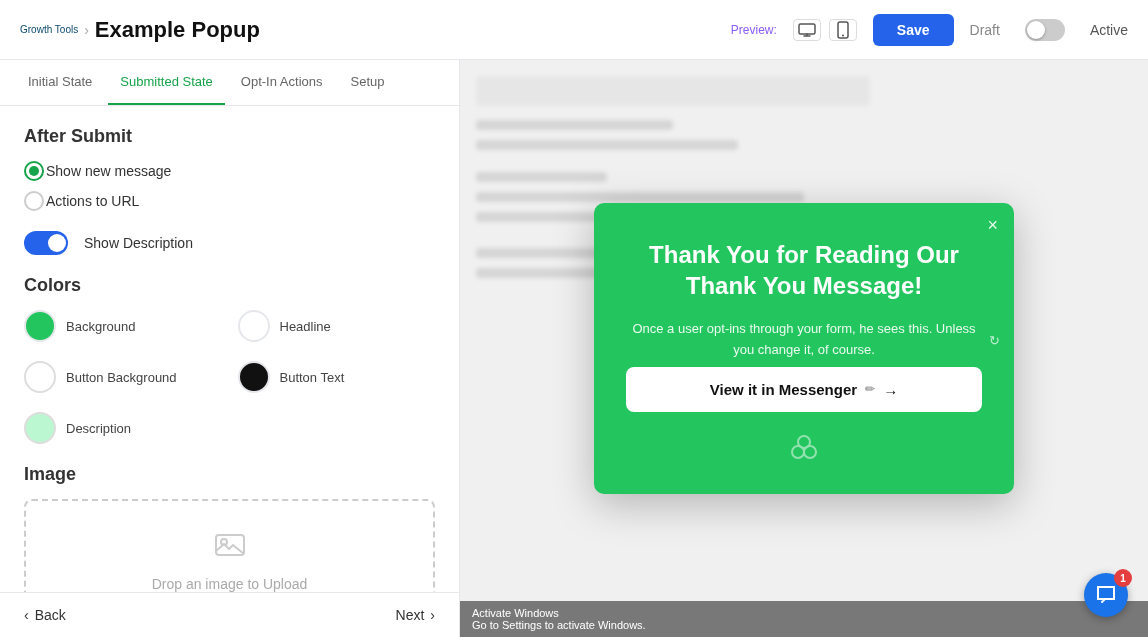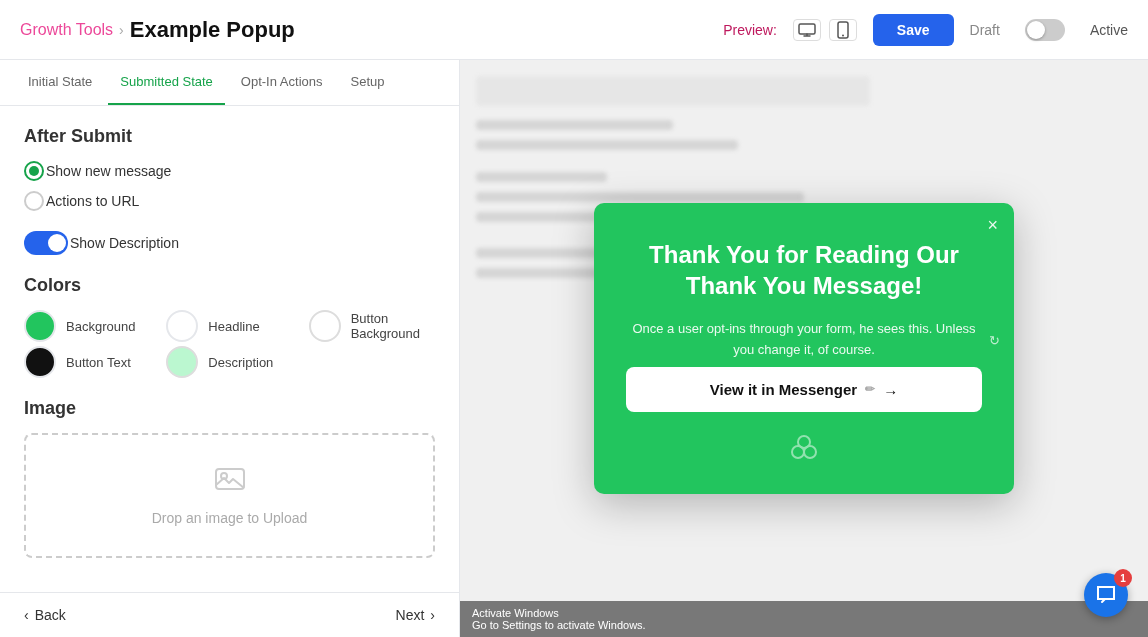--- a/index.html
+++ b/index.html
@@ -5,25 +5,25 @@
     * { box-sizing: border-box; margin: 0; padding: 0; }
     body { font-family: -apple-system, BlinkMacSystemFont, 'Segoe UI', sans-serif; font-size: 14px; color: #333; background: #fff; width: 1148px; height: 637px; overflow: hidden; }
 
     
     .header {
       display: flex; align-items: center; justify-content: space-between;
       padding: 0 20px; height: 60px; border-bottom: 1px solid #e5e7eb;
       background: #fff;
     }
     .header-left { display: flex; align-items: center; gap: 6px; }
-    .breadcrumb-link { color: #ec4899; font-size: 16px; text-decoration: none; }
+    .breadcrumb-link { color: #0c4a6e; font-size: 10px; text-decoration: none; }
     .breadcrumb-sep { color: #aaa; font-size: 14px; }
     .page-title { font-size: 22px; font-weight: 600; color: #111; }
     .header-right { display: flex; align-items: center; gap: 16px; }
-    .preview-label { color: #be185d; font-size: 14px; }
+    .preview-label { color: #8b5cf6; font-size: 12px; }
     .preview-icons { display: flex; gap: 8px; align-items: center; }
     .preview-icon { width: 28px; height: 22px; cursor: pointer; display: flex; align-items: center; justify-content: center; color: #555; border: 1px solid #ddd; border-radius: 4px; }
     .save-btn {
       background: #2563eb; color: #fff; border: none; border-radius: 6px;
       padding: 8px 24px; font-size: 14px; font-weight: 700; cursor: pointer;
     }
     .draft-toggle { display: flex; align-items: center; gap: 25px; }
     .draft-label { color: #888; font-size: 14px; }
     .active-label { color: #555; font-size: 14px; }
     .toggle-track {
@@ -56,36 +56,36 @@
     .radio-item { display: flex; align-items: center; gap: 2px; cursor: pointer; }
     .radio-outer {
       width: 20px; height: 20px; border-radius: 50%; border: 2px solid #ccc;
       display: flex; align-items: center; justify-content: center;
     }
     .radio-outer.checked { border-color: #16a34a; }
     .radio-inner { width: 10px; height: 10px; border-radius: 50%; background: #16a34a; }
     .radio-label { font-size: 14px; color: #333; }
 
     
-    .toggle-row { display: flex; align-items: center; gap: 2px; margin-bottom: 20px; }
+    .toggle-row { display: flex; align-items: center; gap: 16px; margin-bottom: 20px; }
     .toggle-sw { position: relative; width: 44px; height: 24px; }
     .toggle-sw input { opacity: 0; width: 0; height: 0; }
     .slider {
       position: absolute; cursor: pointer; top: 0; left: 0; right: 0; bottom: 0;
       background: #2563eb; border-radius: 24px; transition: .3s;
     }
     .slider:before {
       content: ''; position: absolute; height: 18px; width: 18px;
       left: 24px; bottom: 3px; background: white; border-radius: 50%;
     }
     .toggle-text { font-size: 14px; color: #333; }
 
     
     .colors-section { margin-bottom: 20px; }
-    .color-grid { display: grid; grid-template-columns: 1fr 1fr 1fr; gap: 4px 16px; }
+    .color-grid { display: grid; grid-template-columns: 1fr 1fr; gap: 19px 16px; }
     .color-item { display: flex; align-items: center; gap: 10px; cursor: pointer; }
     .color-swatch {
       width: 32px; height: 32px; border-radius: 50%; border: 2px solid #e5e7eb;
       flex-shrink: 0;
     }
     .color-name { font-size: 13px; color: #444; }
 
     
     .image-section { }
     .upload-box {

